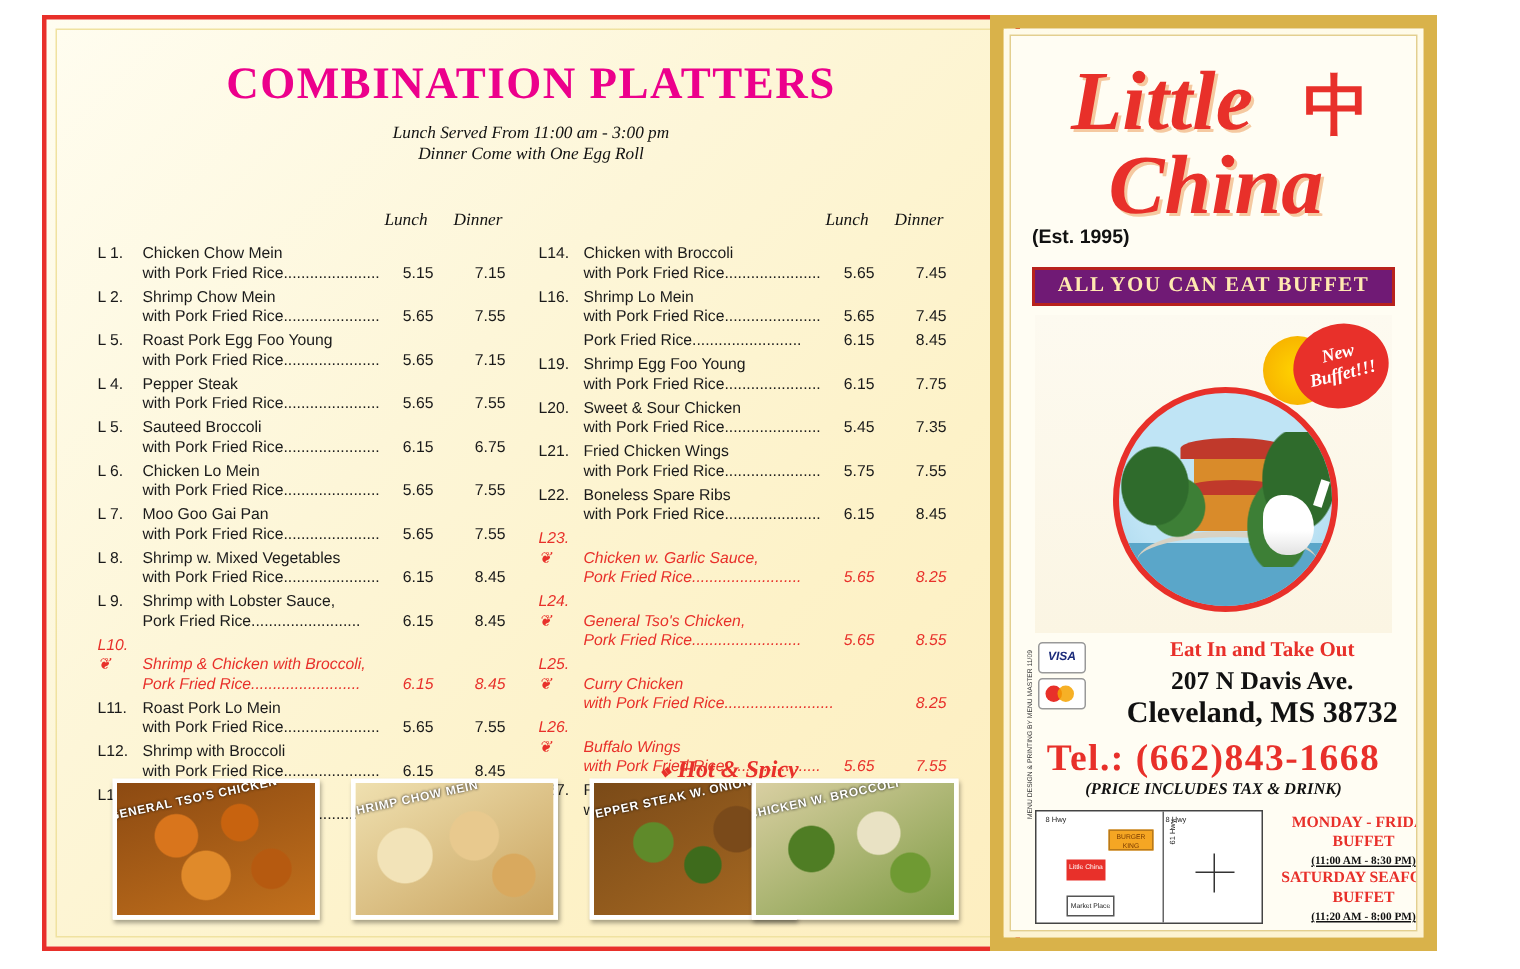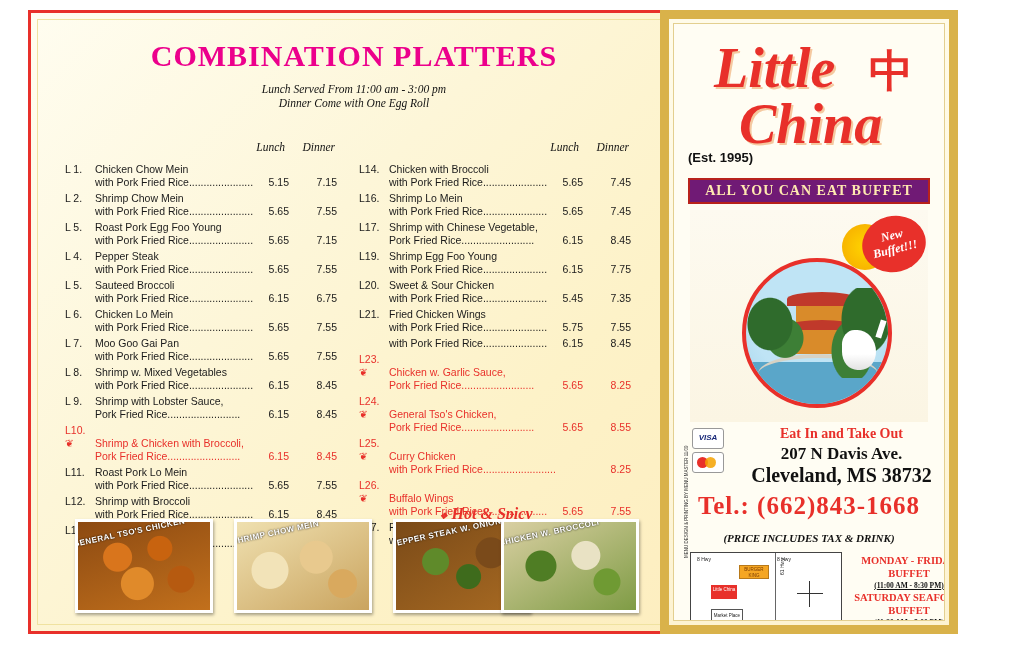--- a/index.html
+++ b/index.html
@@ -35,21 +35,21 @@
   .colhead .lunch{right:52px;}
   .colhead .dinner{right:2px;}
 
   .item{position:relative;margin-bottom:3px;}
   .line1{font-size:10.5px;color:#1a1a1a;line-height:13px;}
   .line1 .num{display:inline-block;width:30px;}
   .line2{position:relative;font-size:10.5px;color:#1a1a1a;line-height:13px;padding-left:30px;height:13px;}
   .desc{white-space:nowrap;}
   .price-lunch{position:absolute;right:48px;top:0;width:34px;text-align:right;}
   .price-dinner{position:absolute;right:0;top:0;width:34px;text-align:right;}
-  .spicy .line1,.spicy .line2{color:#e8302a;}
+  .spicy .line1,.spicy .line2{color:#e8302a;font-style:italic;}
   .flame{color:#e8302a;font-size:9px;}
 
   #hotspicy{
     position:absolute;left:330px;top:492px;width:250px;text-align:center;
     font-family:"Liberation Serif",serif;font-style:italic;font-weight:bold;
     font-size:16px;color:#e8302a;
   }
 
   
   .photo{position:absolute;bottom:18px;width:132px;height:88px;border:3px solid #ffffff;box-shadow:1px 2px 3px rgba(0,0,0,.35);overflow:hidden;}
@@ -145,21 +145,21 @@
   #card-mc{top:26px;background:#fff;}
   #card-mc:before{content:"";position:absolute;left:4px;top:4px;width:11px;height:11px;border-radius:50%;background:#e8302a;}
   #card-mc:after{content:"";position:absolute;left:12px;top:4px;width:11px;height:11px;border-radius:50%;background:#f5a200;opacity:.85;}
 
   #eatin{position:absolute;left:60px;top:0;width:215px;text-align:center;
     font-family:"Liberation Serif",serif;font-weight:bold;font-size:14px;color:#e8302a;}
   #addr1{position:absolute;left:60px;top:18px;width:215px;text-align:center;font-family:"Liberation Serif",serif;font-weight:bold;font-size:17px;color:#111;}
   #addr2{position:absolute;left:60px;top:38px;width:215px;text-align:center;font-family:"Liberation Serif",serif;font-weight:bold;font-size:20px;color:#111;}
 
   #tel{text-align:center;font-family:"Liberation Serif",serif;font-weight:bold;font-size:25px;color:#e8302a;margin-top:6px;letter-spacing:1px;}
-  #taxnote{text-align:center;font-family:"Liberation Serif",serif;font-style:italic;font-weight:bold;font-size:11px;color:#111;margin-top:12px;}
+  #taxnote{text-align:center;font-family:"Liberation Serif",serif;font-style:italic;font-weight:bold;font-size:11px;color:#111;margin-top:0;}
 
   #bottom{position:relative;margin:8px 8px 0 8px;height:78px;}
   #map-box{position:absolute;left:8px;top:0;width:150px;height:74px;border:1px solid #444;background:#fff;}
   .maplbl{position:absolute;font-size:5px;color:#222;}
   #map-hwy-left{left:6px;top:3px;}
   #map-hwy-right{left:86px;top:3px;}
   #bk{position:absolute;left:48px;top:12px;width:30px;height:14px;background:#f5a623;border:1px solid #b8791a;font-size:4.5px;color:#7a3b00;text-align:center;line-height:6px;padding-top:1px;box-sizing:border-box;}
   #lc{position:absolute;left:20px;top:32px;width:26px;height:14px;background:#e8302a;color:#fff;font-size:4.5px;text-align:center;line-height:6px;padding-top:2px;box-sizing:border-box;}
   #mp{position:absolute;left:20px;top:56px;width:30px;height:12px;background:#fff;border:1px solid #555;font-size:4.5px;color:#222;text-align:center;line-height:11px;}
   #vline{position:absolute;left:84px;top:0;width:1px;height:74px;background:#666;}
@@ -255,36 +255,36 @@
       <div id="right-list">
           <div class="item">
             <div class="line1"><span class="num">L14.</span><span>Chicken with Broccoli</span></div>
             <div class="line2"><span class="desc">with Pork Fried Rice......................</span><span class="price-lunch">5.65</span><span class="price-dinner">7.45</span></div>
           </div>
           <div class="item">
             <div class="line1"><span class="num">L16.</span><span>Shrimp Lo Mein</span></div>
             <div class="line2"><span class="desc">with Pork Fried Rice......................</span><span class="price-lunch">5.65</span><span class="price-dinner">7.45</span></div>
           </div>
           <div class="item">
-            <div class="line1"><span class="num">L17.</span><span>Shrimp with Chinese Vegetable,</span></div>
             <div class="line2"><span class="desc">Pork Fried Rice.........................</span><span class="price-lunch">6.15</span><span class="price-dinner">8.45</span></div>
           </div>
           <div class="item">
             <div class="line1"><span class="num">L19.</span><span>Shrimp Egg Foo Young</span></div>
             <div class="line2"><span class="desc">with Pork Fried Rice......................</span><span class="price-lunch">6.15</span><span class="price-dinner">7.75</span></div>
           </div>
           <div class="item">
             <div class="line1"><span class="num">L20.</span><span>Sweet &amp; Sour Chicken</span></div>
             <div class="line2"><span class="desc">with Pork Fried Rice......................</span><span class="price-lunch">5.45</span><span class="price-dinner">7.35</span></div>
           </div>
           <div class="item">
             <div class="line1"><span class="num">L21.</span><span>Fried Chicken Wings</span></div>
             <div class="line2"><span class="desc">with Pork Fried Rice......................</span><span class="price-lunch">5.75</span><span class="price-dinner">7.55</span></div>
           </div>
           <div class="item">
+            <div class="line1"><span class="num">L22.</span><span>Boneless Spare Ribs</span></div>
             <div class="line2"><span class="desc">with Pork Fried Rice......................</span><span class="price-lunch">6.15</span><span class="price-dinner">8.45</span></div>
           </div>
           <div class="item spicy">
             <div class="line1"><span class="num">L23. ❦</span><span>Chicken w. Garlic Sauce,</span></div>
             <div class="line2"><span class="desc">Pork Fried Rice.........................</span><span class="price-lunch">5.65</span><span class="price-dinner">8.25</span></div>
           </div>
           <div class="item spicy">
             <div class="line1"><span class="num">L24. ❦</span><span>General Tso's Chicken,</span></div>
             <div class="line2"><span class="desc">Pork Fried Rice.........................</span><span class="price-lunch">5.65</span><span class="price-dinner">8.55</span></div>
           </div>

